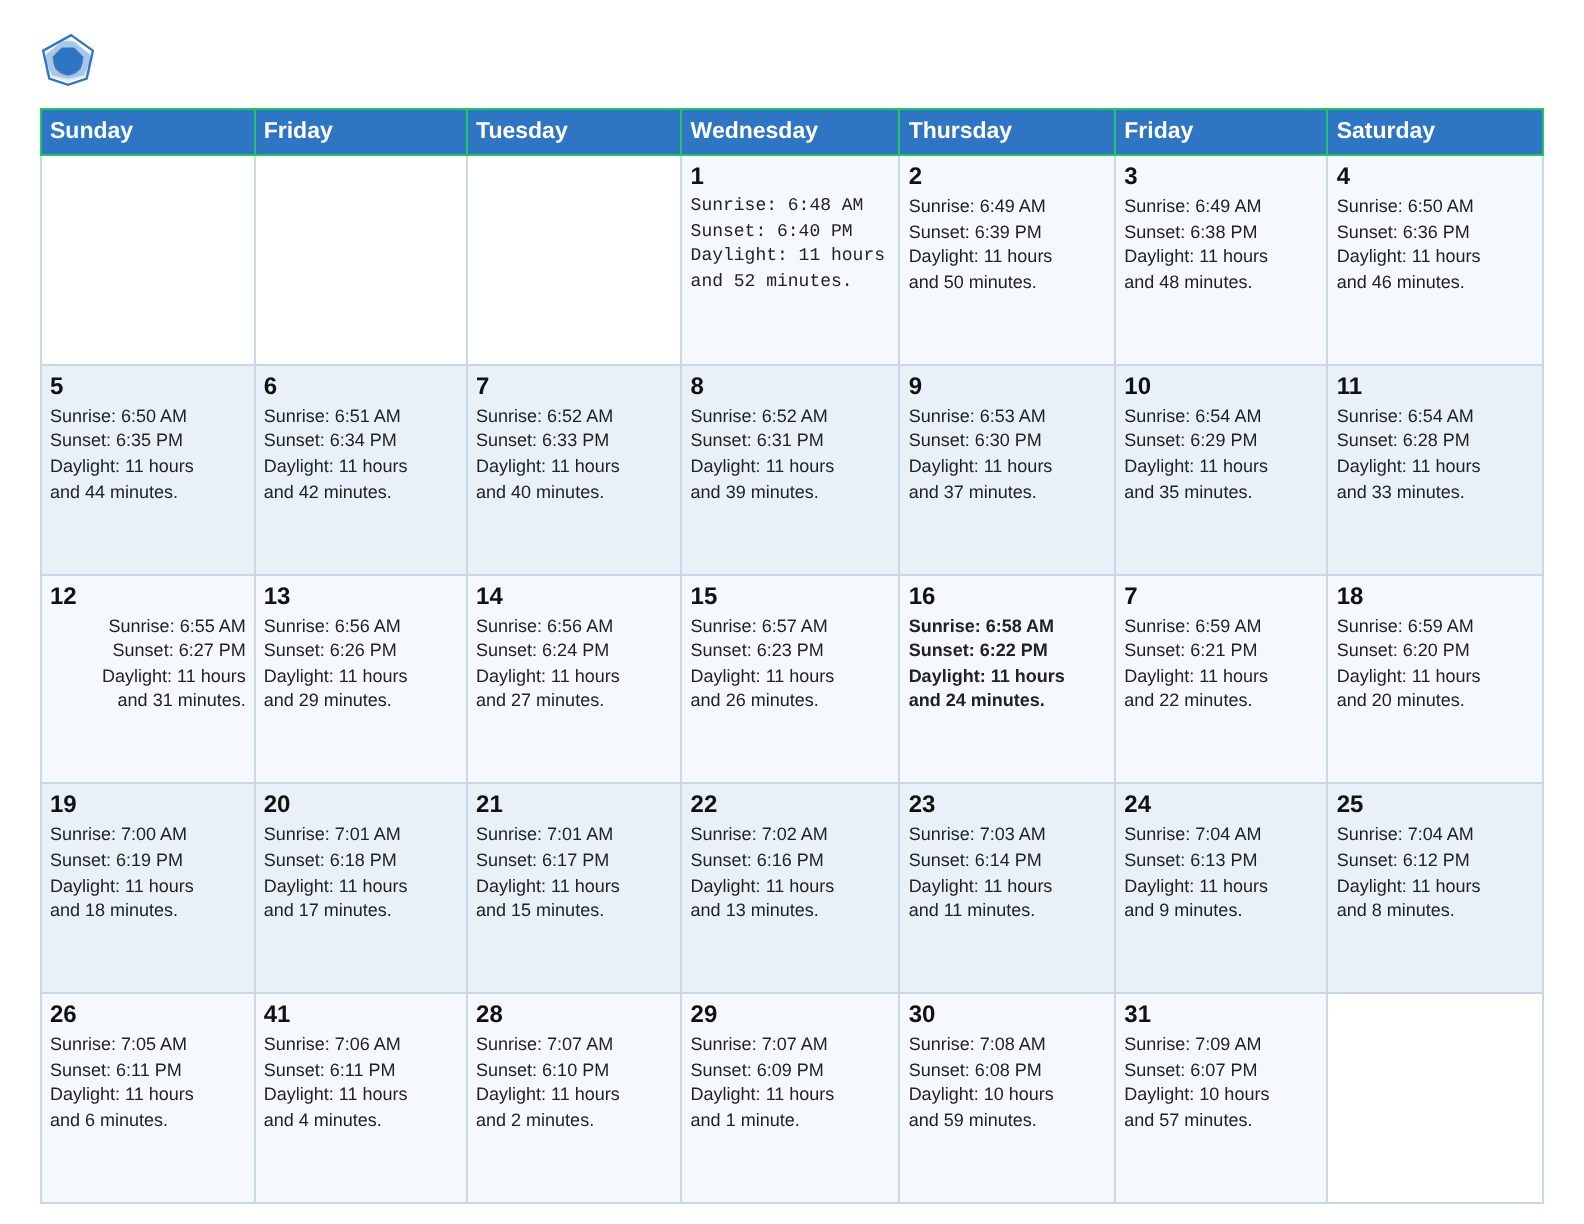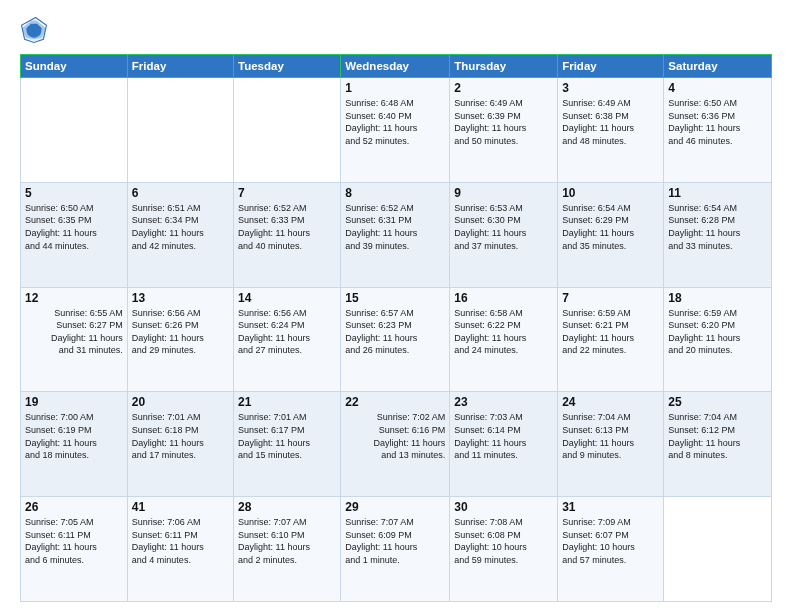--- a/index.html
+++ b/index.html
@@ -133,21 +133,21 @@
           <th>Saturday</th>
         </tr>
     </thead>
     <tbody id="calendar-body">
     <tr>
           <td class="empty-cell"></td>
           <td class="empty-cell"></td>
           <td class="empty-cell"></td>
           <td>
             <span class="day-number">1</span>
-            <div class="day-info" style="white-space: pre-line;">Sunrise: 6:48 AM
+            <div class="day-info" style="white-space: pre-line; font-family: Liberation Mono, monospace;">Sunrise: 6:48 AM
 Sunset: 6:40 PM
 Daylight: 11 hours
 and 52 minutes.</div>
           </td>
           <td>
             <span class="day-number">2</span>
             <div class="day-info" style="white-space: pre-line;">Sunrise: 6:49 AM
 Sunset: 6:39 PM
 Daylight: 11 hours
 and 50 minutes.</div>
@@ -242,21 +242,21 @@
           </td>
           <td>
             <span class="day-number">15</span>
             <div class="day-info" style="white-space: pre-line;">Sunrise: 6:57 AM
 Sunset: 6:23 PM
 Daylight: 11 hours
 and 26 minutes.</div>
           </td>
           <td>
             <span class="day-number">16</span>
-            <div class="day-info" style="white-space: pre-line;">Sunrise: 6:58 AM
+            <div class="day-info" style="white-space: pre-line; font-weight: bold;">Sunrise: 6:58 AM
 Sunset: 6:22 PM
 Daylight: 11 hours
 and 24 minutes.</div>
           </td>
           <td>
             <span class="day-number">7</span>
             <div class="day-info" style="white-space: pre-line;">Sunrise: 6:59 AM
 Sunset: 6:21 PM
 Daylight: 11 hours
 and 22 minutes.</div>
@@ -286,21 +286,21 @@
           </td>
           <td>
             <span class="day-number">21</span>
             <div class="day-info" style="white-space: pre-line;">Sunrise: 7:01 AM
 Sunset: 6:17 PM
 Daylight: 11 hours
 and 15 minutes.</div>
           </td>
           <td>
             <span class="day-number">22</span>
-            <div class="day-info" style="white-space: pre-line; text-align: right;">Sunrise: 7:02 AM
+            <div class="day-info" style="white-space: pre-line;">Sunrise: 7:02 AM
 Sunset: 6:16 PM
 Daylight: 11 hours
 and 13 minutes.</div>
           </td>
           <td>
             <span class="day-number">23</span>
             <div class="day-info" style="white-space: pre-line;">Sunrise: 7:03 AM
 Sunset: 6:14 PM
 Daylight: 11 hours
 and 11 minutes.</div>

